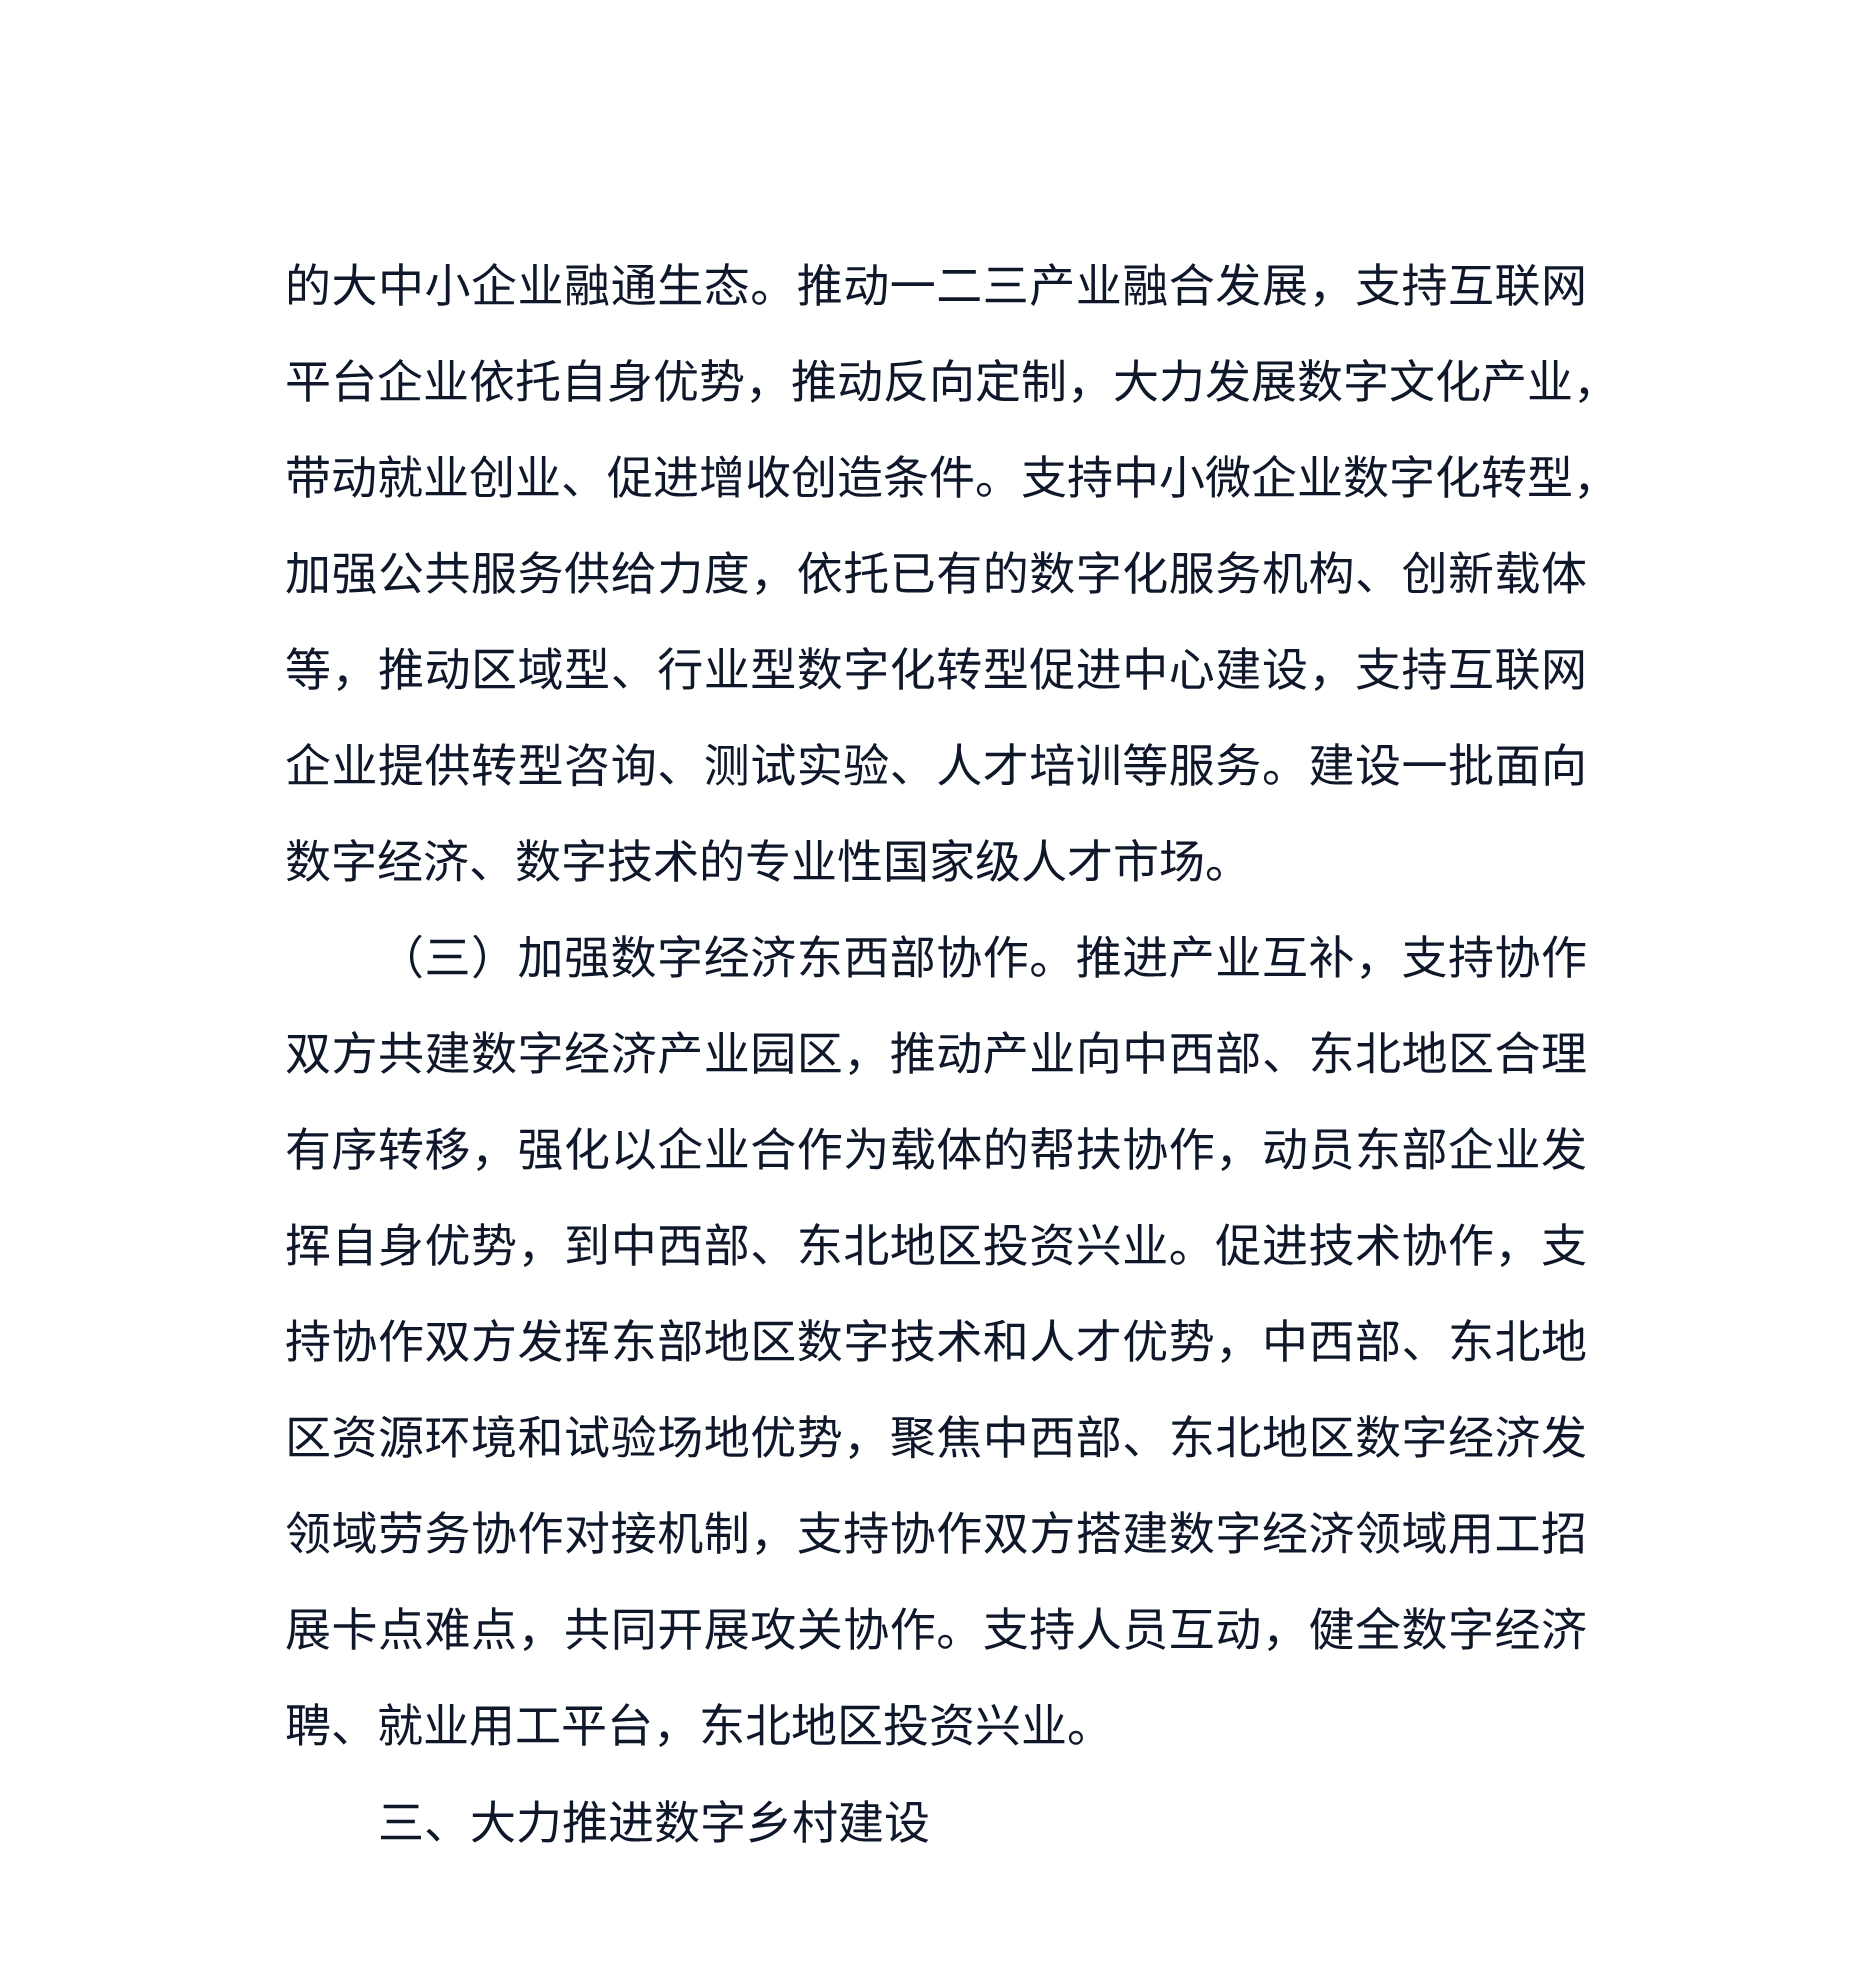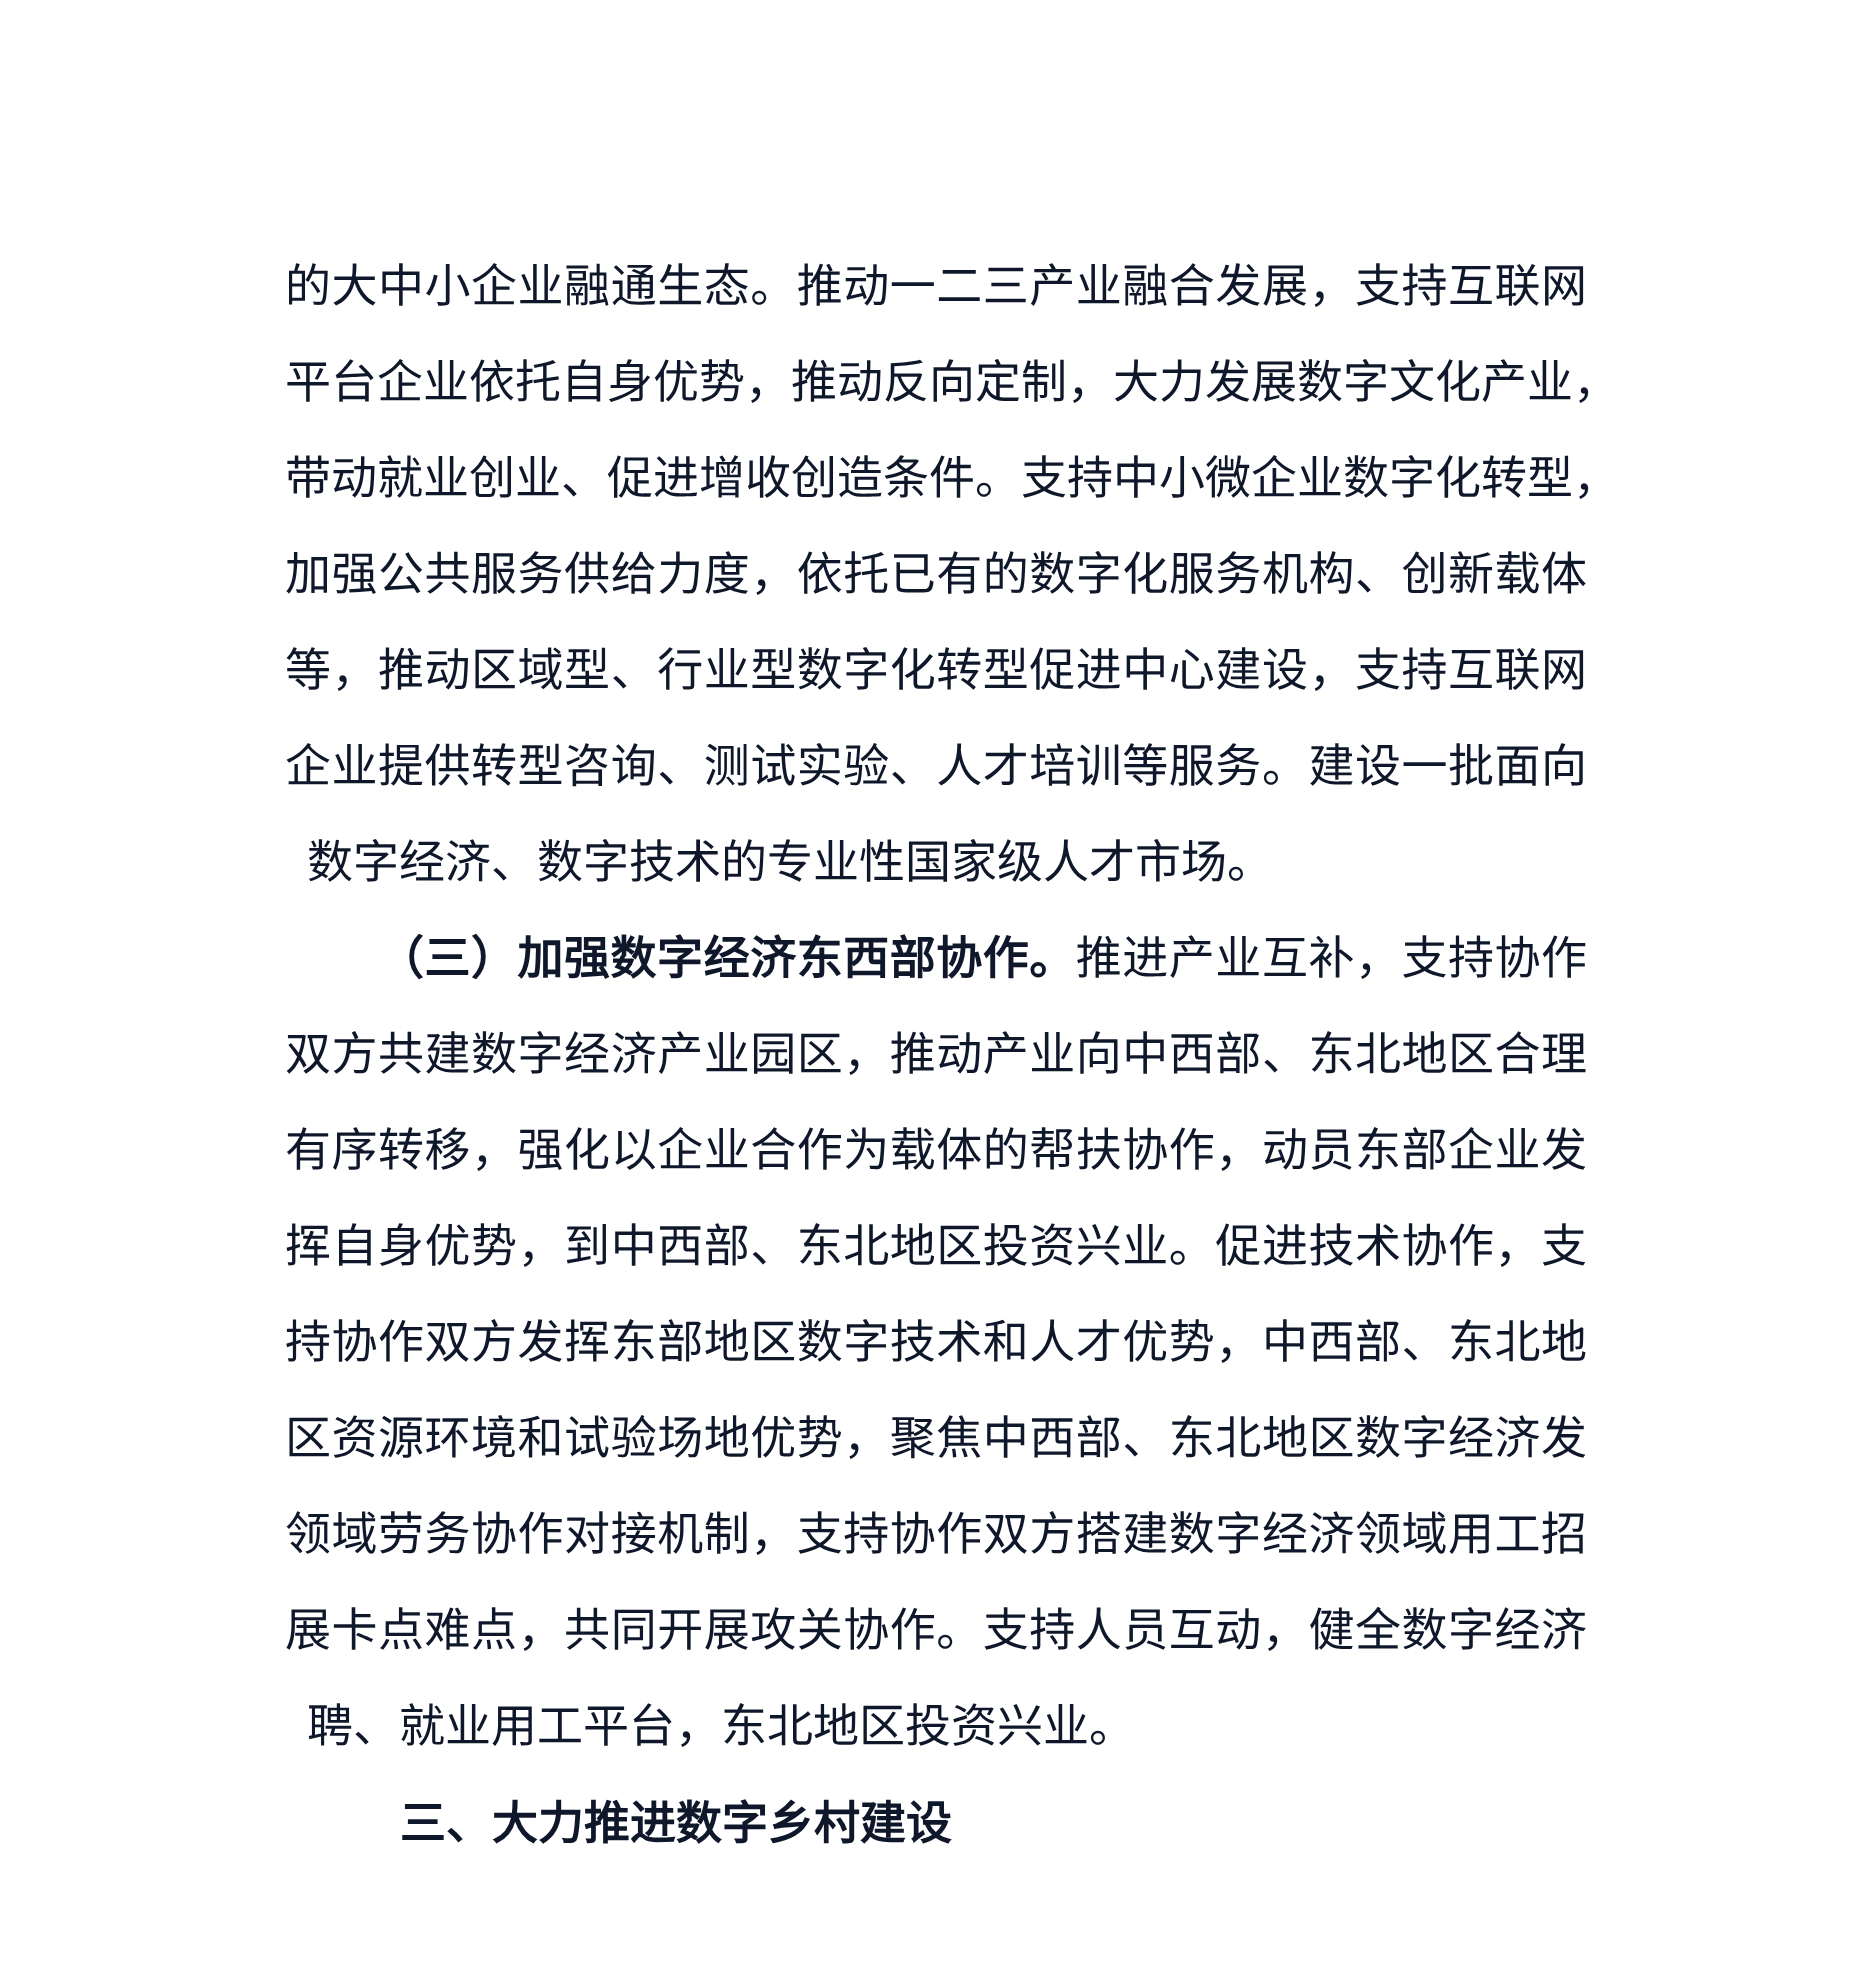--- a/index.html
+++ b/index.html
@@ -27,27 +27,26 @@
     line-height: 96px;
     height: 96px;
     white-space: nowrap;
     text-align: justify;
     text-align-last: justify;
     color: #0f172a;
   }
   .line.no-flush {
     text-align: left;
     text-align-last: auto;
-    margin-left: 22px;
   }
   .line.indent {
     text-indent: 93px;
   }
   .run.bold {
-    font-weight: 700;
+    font-weight: 400;
   }
   .line.heading {
     font-family: "Liberation Sans", "DejaVu Sans", sans-serif;
     font-weight: 700;
   }
 </style>
 </head>
 <body>
 
 <div class="page" style="background: rgb(255, 255, 255); color: rgb(0, 0, 0);">

